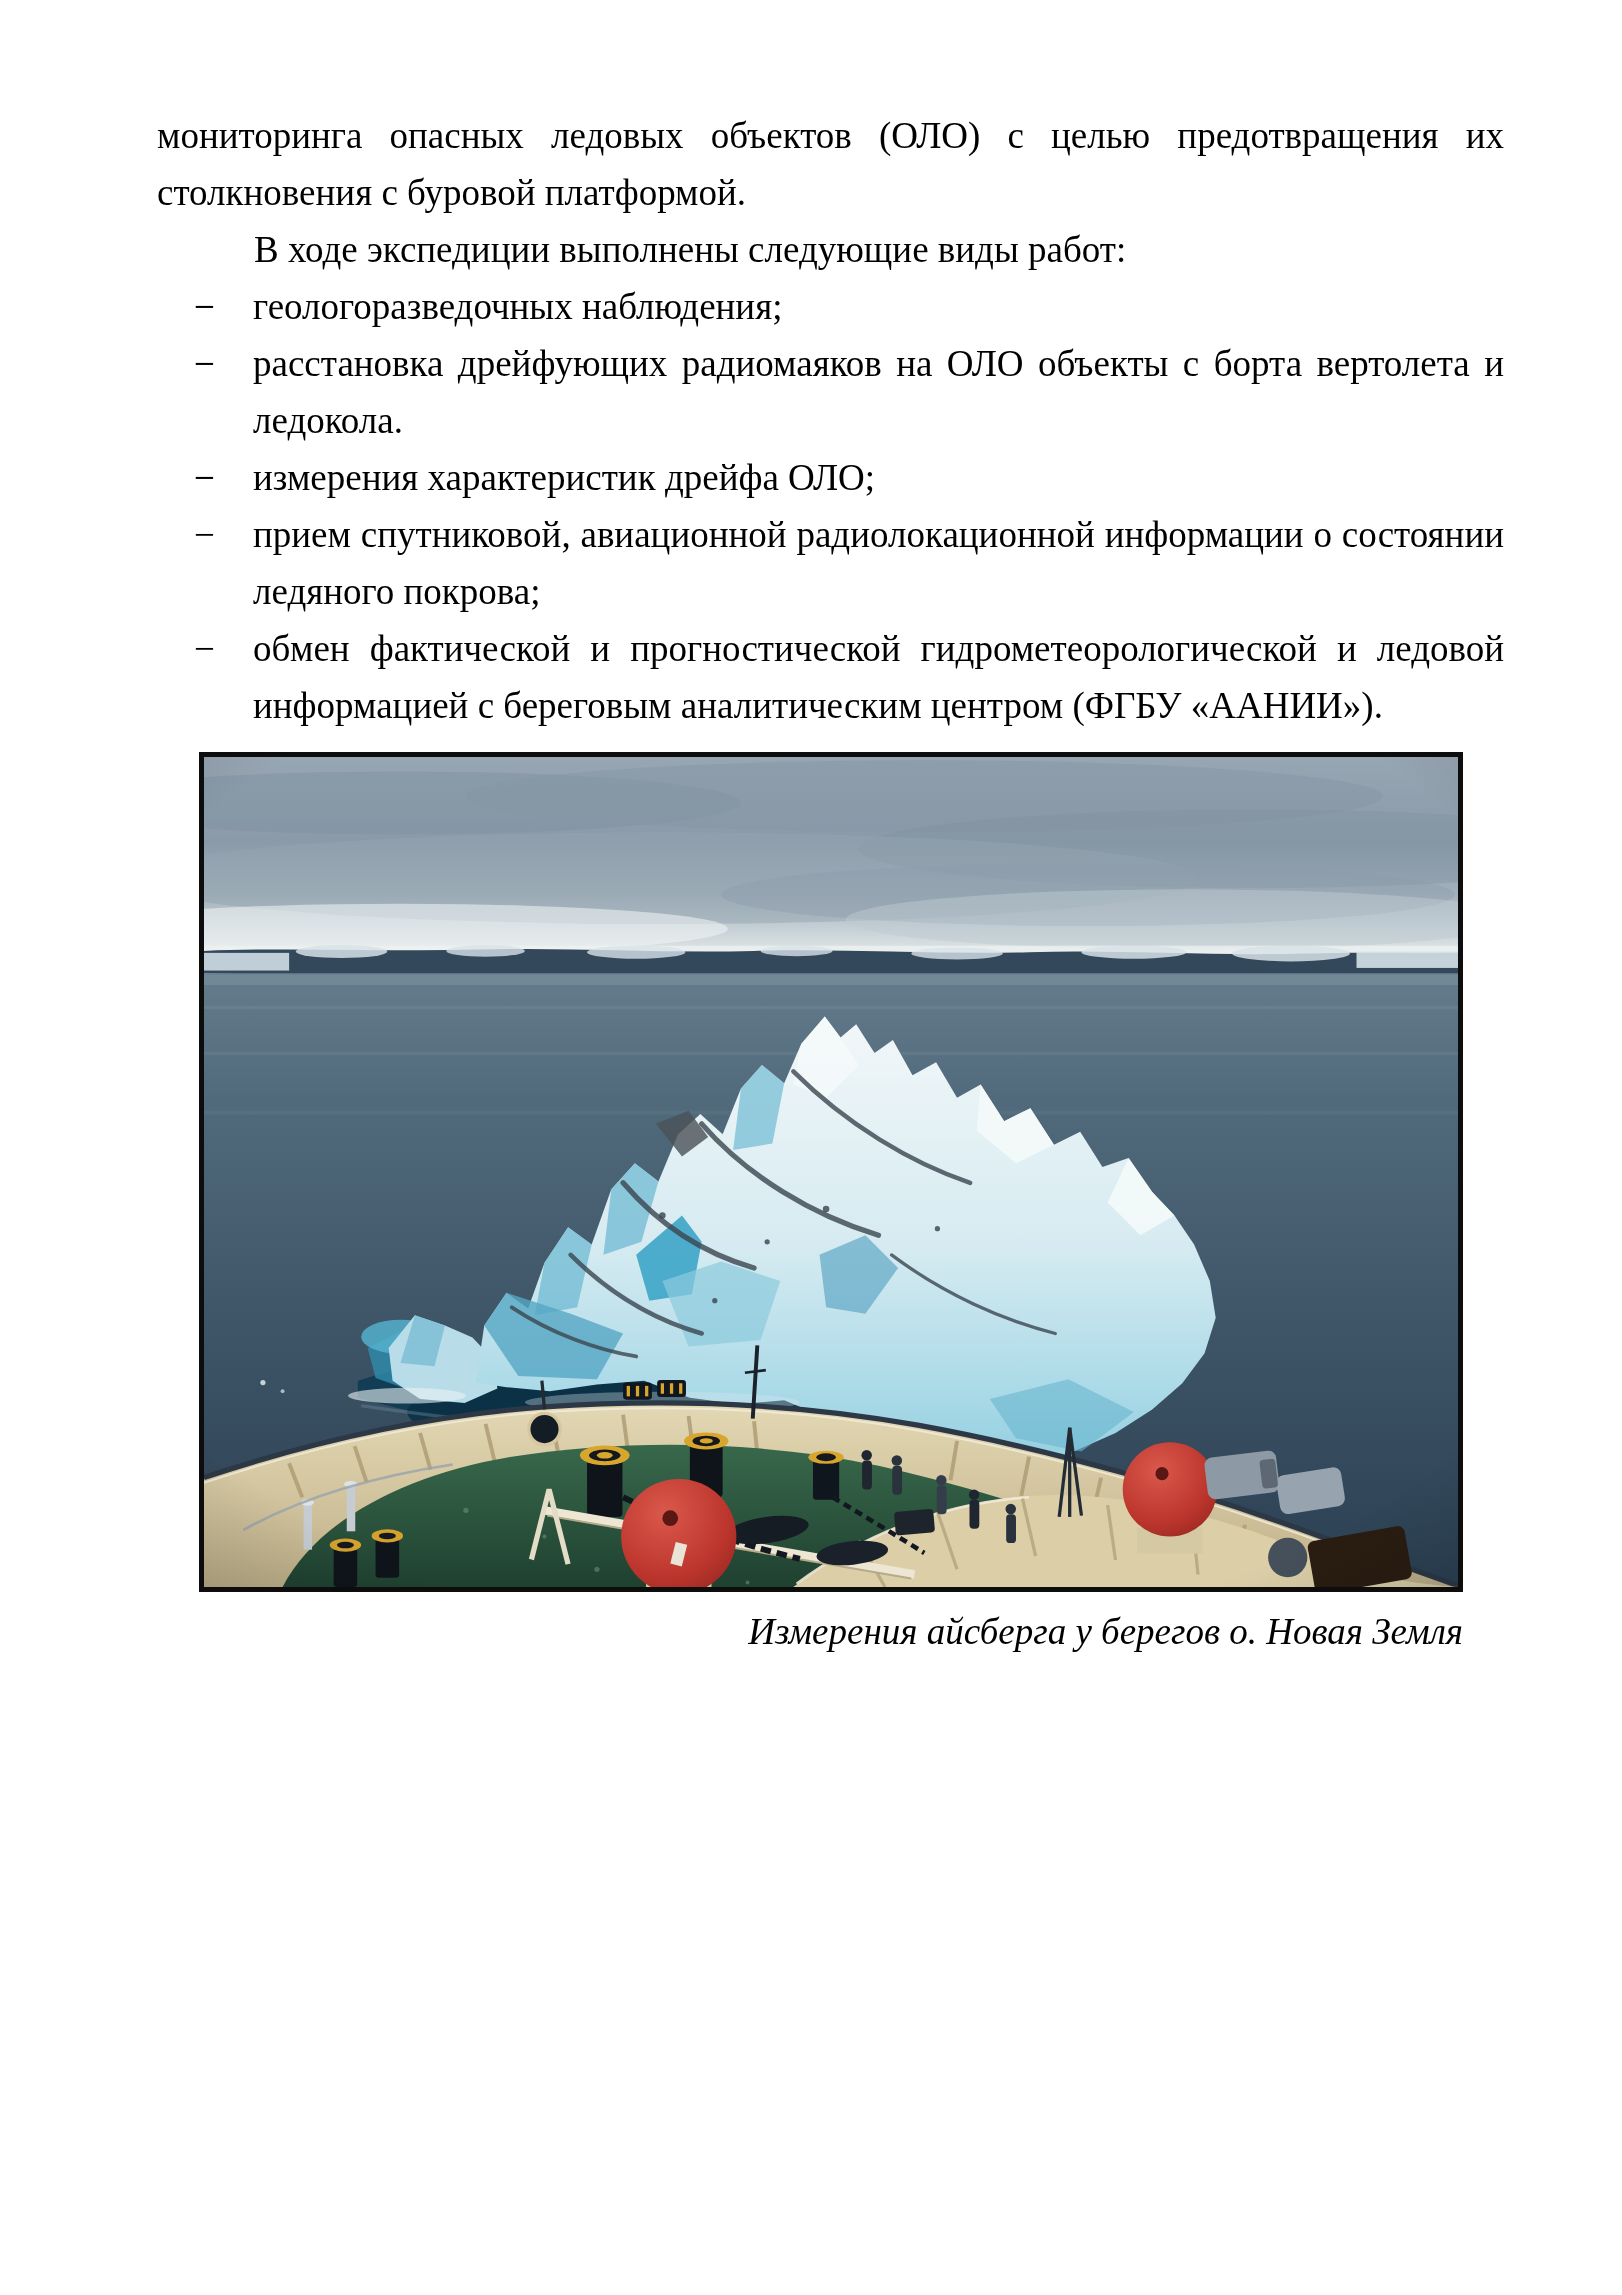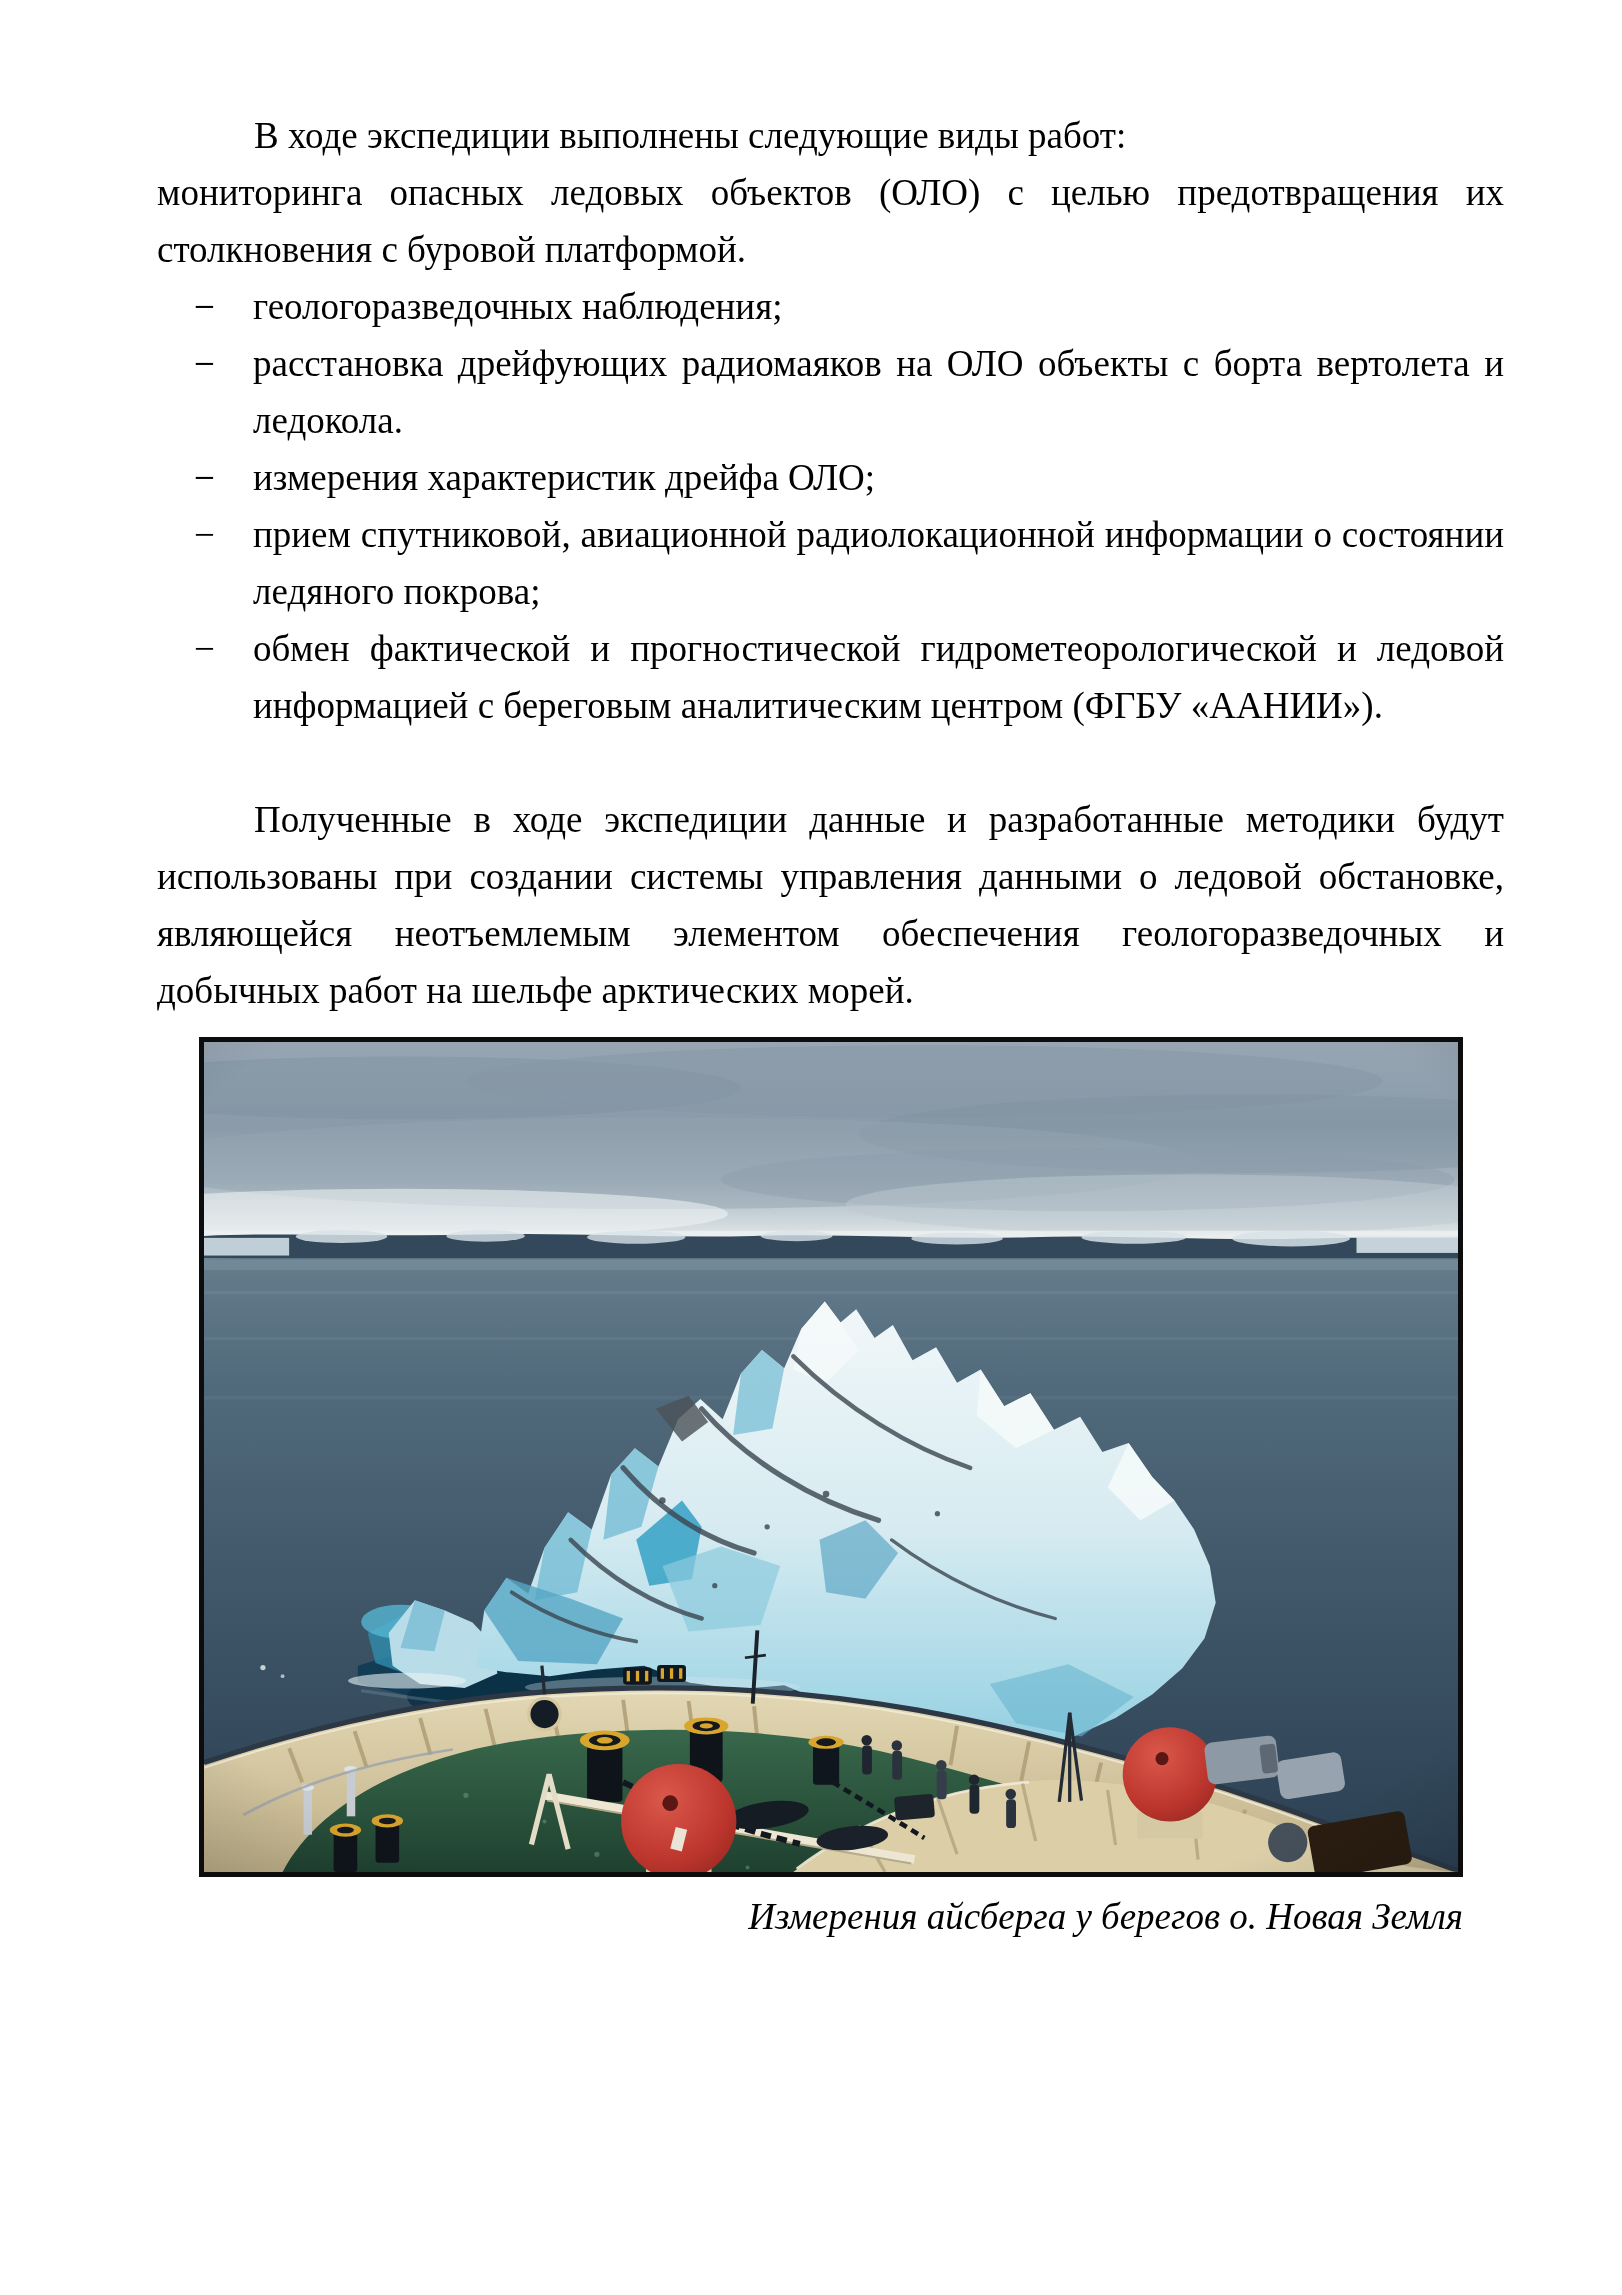--- a/index.html
+++ b/index.html
@@ -55,24 +55,24 @@
     font-size:37px;
     line-height:46px;
   }
 </style>
 </head>
 <body>
 
 <div class="page">
   <div class="content">
 
+    <p class="para">мониторинга опасных ледовых объектов (ОЛО) с целью предотвращения их столкновения с буровой платформой.</p>
+
     <p class="para indent">В ходе экспедиции выполнены следующие виды работ:</p>
 
-    <p class="para">мониторинга опасных ледовых объектов (ОЛО) с целью предотвращения их столкновения с буровой платформой.</p>
-
     <ul class="bullets">
   <li class="bullet">
     <span class="dash">−</span>
   </li>
 
   <li class="bullet">
     <span class="dash">−</span>
     <span class="btext">геологоразведочных наблюдения;</span>
   </li>
 
@@ -98,21 +98,20 @@
     <span class="dash">−</span>
     <span class="btext">прием спутниковой, авиационной радиолокационной информации о состоянии ледяного покрова;</span>
   </li>
 
   <li class="bullet">
     <span class="dash">−</span>
     <span class="btext">обмен фактической и прогностической гидрометеорологической и ледовой информацией с береговым аналитическим центром (ФГБУ «ААНИИ»).</span>
   </li>
 </ul>
 
-    <p class="para indent closing">Полученные в ходе экспедиции данные и разработанные методики будут использованы при создании системы управления данными о ледовой обстановке, являющейся неотъемлемым элементом обеспечения геологоразведочных и добычных работ на шельфе арктических морей.</p>
 
     <figure class="photo-figure">
       <div class="photo-frame">
 
         <svg viewBox="0 0 1915 1267" preserveAspectRatio="none">
           <defs>
             <linearGradient id="gSky" x1="0" y1="0" x2="0" y2="1">
               <stop offset="0" stop-color="#97a6b2"></stop>
               <stop offset="0.38" stop-color="#8a9aa9"></stop>
               <stop offset="0.62" stop-color="#a3b2bc"></stop>

